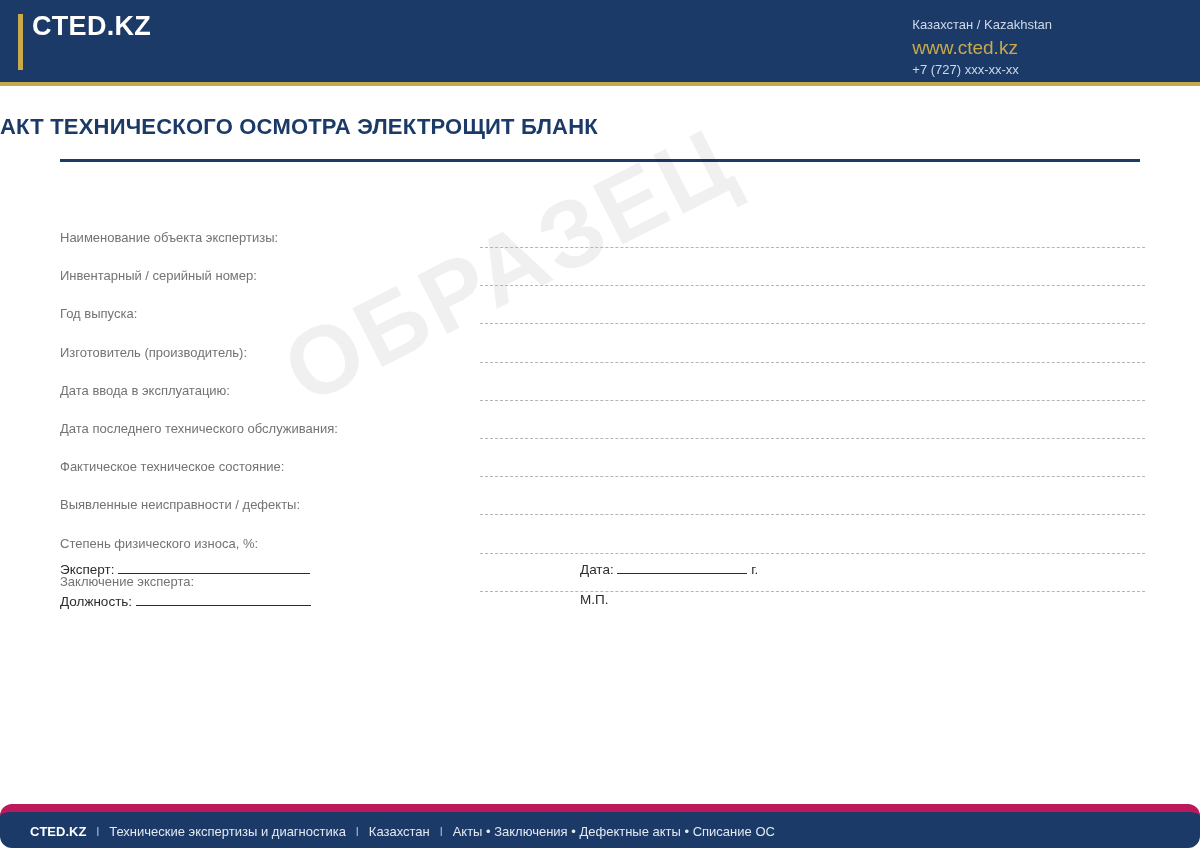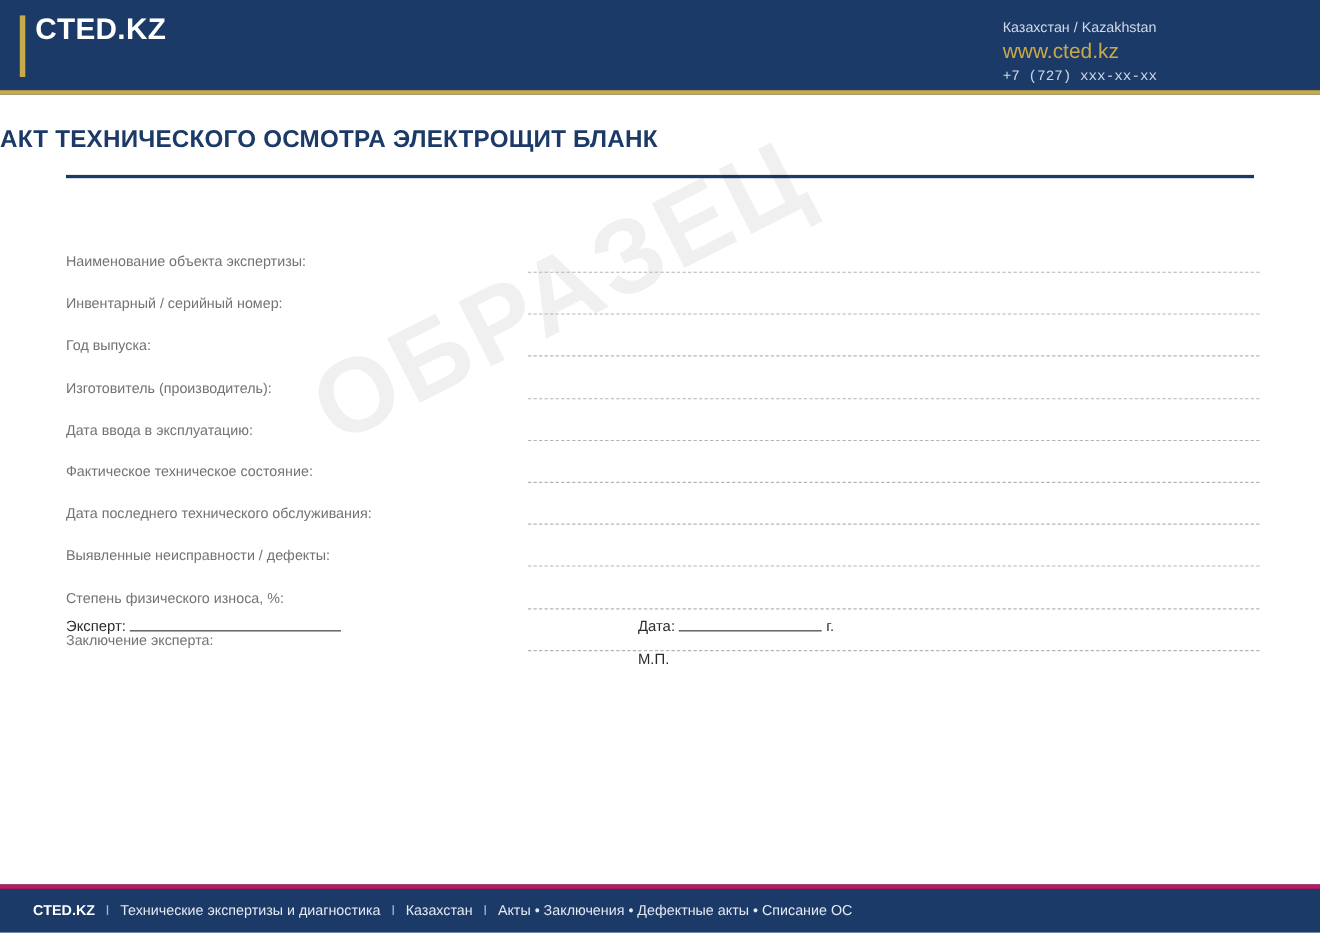--- a/index.html
+++ b/index.html
@@ -69,21 +69,20 @@
     color: #cfd9e6;
     font-size: 13px;
   }
   .hr-site {
     color: #c8a94b;
     font-size: 19px;
   }
   .hr-phone {
     color: #cfd9e6;
     font-size: 13px;
-    font-family: Liberation Mono, monospace;
   }
 
   
   .doc-title {
     margin-top: 28px;
     text-align: left;
     color: #1b3a68;
     font-size: 22px;
     font-weight: bold;
     letter-spacing: 0.2px;
@@ -173,22 +172,23 @@
   .w-date { width: 130px; }
 
   
   .footer {
     position: absolute;
     left: 0;
     bottom: 0;
     width: 1200px;
     height: 44px;
     background: #1b3a68;
-    border-top: 4px solid #be185d;
+    border-top: 8px solid #be185d;
     box-sizing: border-box;
+    border-radius: 12px;
   }
   .footer-inner {
     position: absolute;
     left: 30px;
     top: 12px;
     font-size: 13px;
     color: #e3e9f1;
     white-space: nowrap;
   }
   .footer-strong {
@@ -237,25 +237,25 @@
     </div>
     <div class="field-row">
       <div class="field-label">Изготовитель (производитель):</div>
       <div class="field-line"></div>
     </div>
     <div class="field-row">
       <div class="field-label">Дата ввода в эксплуатацию:</div>
       <div class="field-line"></div>
     </div>
     <div class="field-row">
+      <div class="field-label">Дата последнего технического обслуживания:</div>
+      <div class="field-line"></div>
+    </div>
+    <div class="field-row">
       <div class="field-label">Фактическое техническое состояние:</div>
-      <div class="field-line"></div>
-    </div>
-    <div class="field-row">
-      <div class="field-label">Дата последнего технического обслуживания:</div>
       <div class="field-line"></div>
     </div>
     <div class="field-row">
       <div class="field-label">Выявленные неисправности / дефекты:</div>
       <div class="field-line"></div>
     </div>
     <div class="field-row">
       <div class="field-label">Степень физического износа, %:</div>
       <div class="field-line"></div>
     </div>
@@ -271,20 +271,24 @@
         <span>Эксперт:</span>
         <span class="sign-fill w-expert"></span>
       </div>
       <div class="sign-right">
         <span>Дата:</span>
         <span class="sign-fill w-date"></span>
         <span>г.</span>
       </div>
     </div>
     <div class="sign-row">
+      <div class="sign-left">
+        <span>Должность:</span>
+        <span class="sign-fill w-post"></span>
+      </div>
       <div class="sign-right">М.П.</div>
     </div>
   </div>
 
   <div class="footer">
     <div class="footer-inner">
       <span class="footer-strong">CTED.KZ</span>
       <span class="footer-sep">I</span>
       <span>Технические экспертизы и диагностика</span>
       <span class="footer-sep">I</span>

